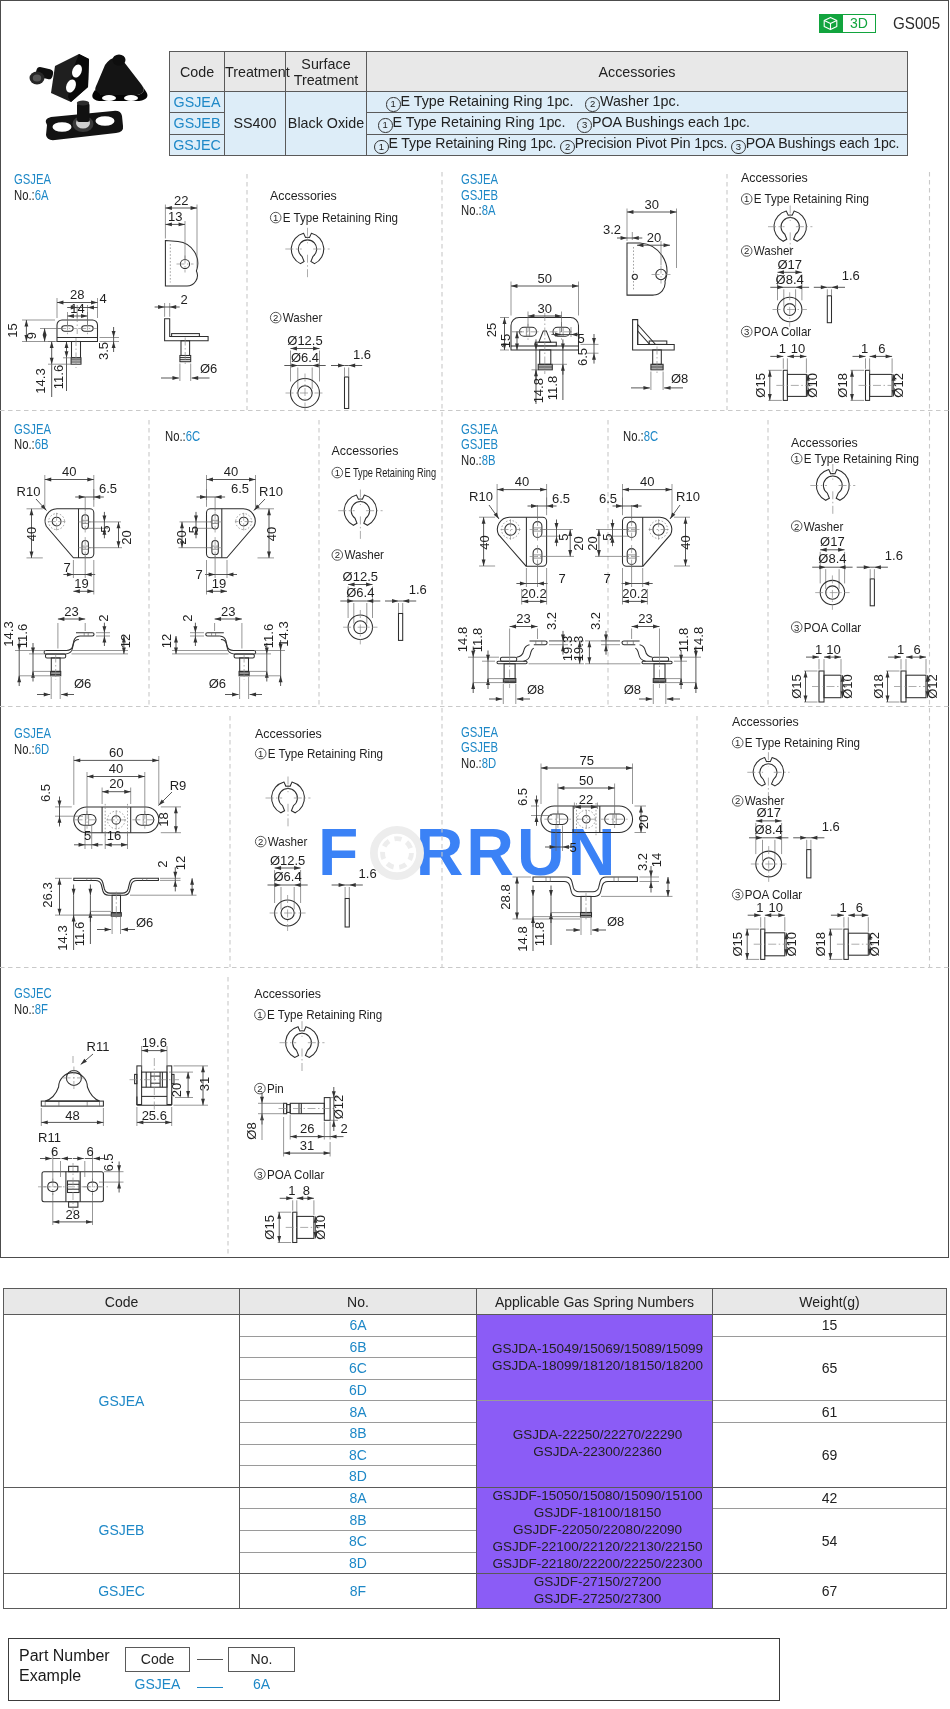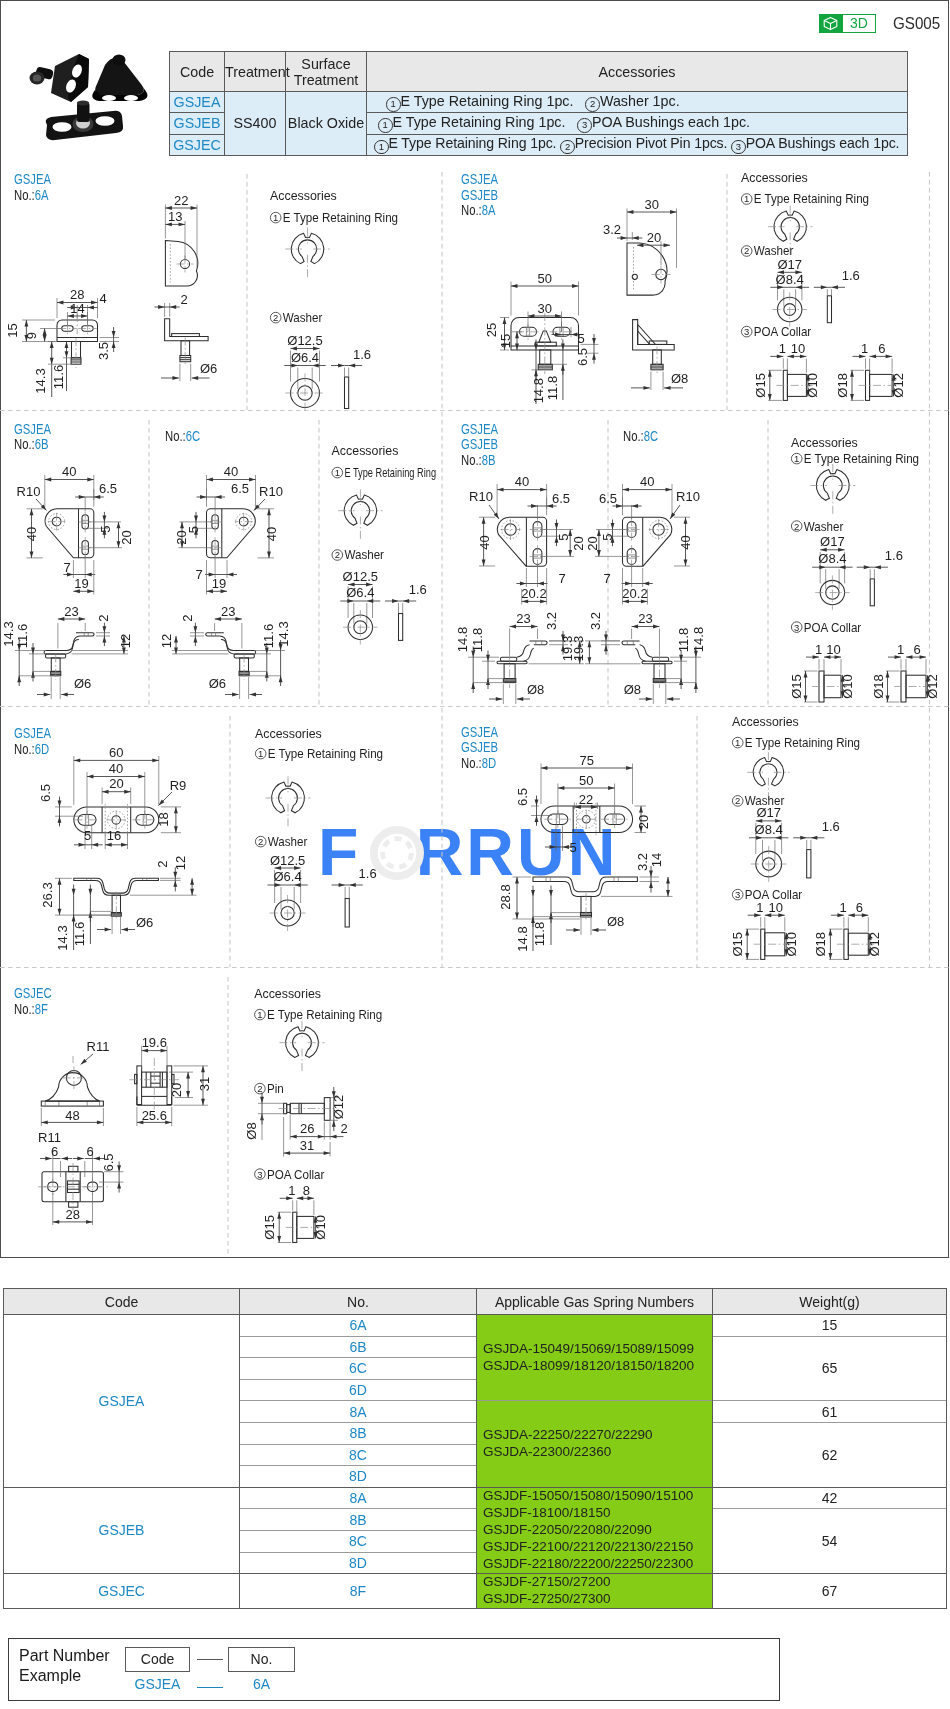--- a/index.html
+++ b/index.html
@@ -1314,21 +1314,21 @@
 <line x1="291.2" y1="1242.5" x2="277.7" y2="1242.5" class="e"></line>
 <line x1="279.2" y1="1212.2" x2="279.2" y2="1242.5" class="d" marker-start="url(#ar)" marker-end="url(#ar)"></line>
 <text x="274.2" y="1227.4" font-size="13" text-anchor="middle" transform="rotate(-90 274.2 1227.4)">Ø15</text>
 <line x1="315.4" y1="1216.4" x2="315.4" y2="1238.4" class="d" marker-start="url(#ar)" marker-end="url(#ar)"></line>
 <text x="324.9" y="1227.4" font-size="13" text-anchor="middle" transform="rotate(-90 324.9 1227.4)">Ø10</text>
 </svg>
 <style>
 .bt{position:absolute;left:3px;top:1288px;width:944px;font-size:14px;color:#222;border-collapse:collapse}
 .bt td{padding:0;height:20.6px;border-left:1px solid #5a5a5a;border-right:1px solid #5a5a5a;text-align:center}
 .bt .hd td{background:#e8e8e8;height:25px;border-bottom:1px solid #5a5a5a}
-.bt .ap{background:#84cc16;text-align:left;padding-left:6px;font-size:13.5px;line-height:16.9px}
+.bt .ap{background:#8b5cf6;text-align:center;padding-left:6px;font-size:13.5px;line-height:16.9px}
 .bt .rl{border-top:1px solid #9a9a9a}
 .bt .gl{border-top:1.4px solid #5a5a5a}
 </style>
 <table class="bt" style="border:1.4px solid #5a5a5a">
     <tbody>
       <tr class="hd">
         <td style="width:235px">Code</td>
         <td style="width:236px">No.</td>
         <td style="width:235px">Applicable Gas Spring Numbers</td>
         <td>Weight(g)</td>
@@ -1349,21 +1349,21 @@
       <tr style="height:20.6px">
         <td class="rl"><span class="blue">6D</span></td>
       </tr>
       <tr style="height:20.6px">
         <td class="rl"><span class="blue">8A</span></td>
         <td rowspan="4" class="ap rl">GSJDA-22250/22270/22290<br>GSJDA-22300/22360</td>
         <td rowspan="1" class="rl">61</td>
       </tr>
       <tr style="height:20.6px">
         <td class="rl"><span class="blue">8B</span></td>
-        <td rowspan="3" class="rl">62</td>
+        <td rowspan="3" class="rl">69</td>
       </tr>
       <tr style="height:20.6px">
         <td class="rl"><span class="blue">8C</span></td>
       </tr>
       <tr style="height:20.6px">
         <td class="rl"><span class="blue">8D</span></td>
       </tr>
       <tr style="height:20.6px">
         <td rowspan="4" class="gl"><span class="blue">GSJEB</span></td>
         <td class="gl"><span class="blue">8A</span></td>

